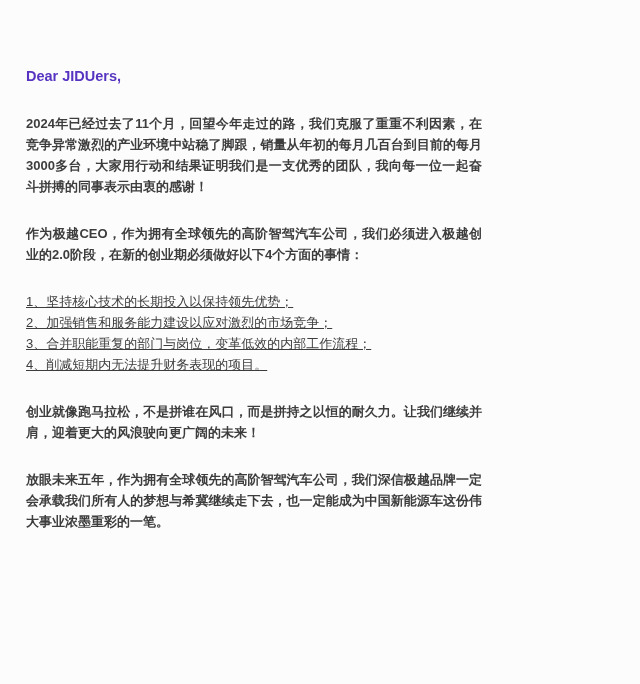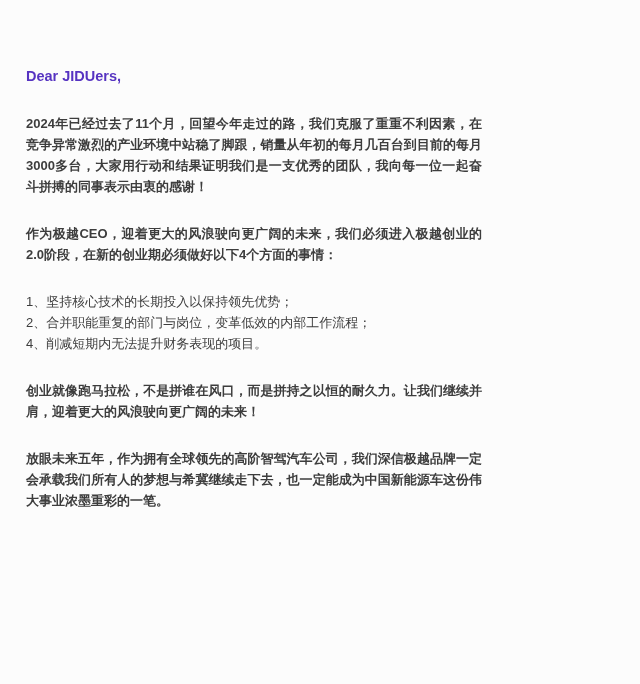--- a/index.html
+++ b/index.html
@@ -28,37 +28,39 @@
     font-size: 14.5px;
     margin: 8px 0 0 0;
     text-align: left;
   }
   .para {
     margin: 26px 0 0 0;
     font-weight: bold;
   }
   .list {
     margin: 26px 0 0 0;
+    text-decoration: underline;
   }
   .list p {
     margin: 0;
     text-align: left;
   }
 </style>
 </head>
 <body>
 
 <div class="letter">
   <p class="salutation">Dear JIDUers,</p>
 
   <p class="para">2024年已经过去了11个月，回望今年走过的路，我们克服了重重不利因素，在竞争异常激烈的产业环境中站稳了脚跟，销量从年初的每月几百台到目前的每月3000多台，大家用行动和结果证明我们是一支优秀的团队，我向每一位一起奋斗拼搏的同事表示由衷的感谢！</p>
-  <p class="para">作为极越CEO，迎着更大的风浪驶向更广阔的未来，我们必须进入极越创业的2.0阶段，在新的创业期必须做好以下4个方面的事情：</p>
+  <p class="para">作为极越CEO，作为拥有全球领先的高阶智驾汽车公司，我们必须进入极越创业的2.0阶段，在新的创业期必须做好以下4个方面的事情：</p>
 
   <div class="list">
     <p>1、坚持核心技术的长期投入以保持领先优势；</p>
-    <p>2、合并职能重复的部门与岗位，变革低效的内部工作流程；</p>
+    <p>2、加强销售和服务能力建设以应对激烈的市场竞争；</p>
+    <p>3、合并职能重复的部门与岗位，变革低效的内部工作流程；</p>
     <p>4、削减短期内无法提升财务表现的项目。</p>
   </div>
 
   <p class="para">创业就像跑马拉松，不是拼谁在风口，而是拼持之以恒的耐久力。让我们继续并肩，迎着更大的风浪驶向更广阔的未来！</p>
   <p class="para">放眼未来五年，作为拥有全球领先的高阶智驾汽车公司，我们深信极越品牌一定会承载我们所有人的梦想与希冀继续走下去，也一定能成为中国新能源车这份伟大事业浓墨重彩的一笔。</p>
 
 </div>
 
 </body></html>

